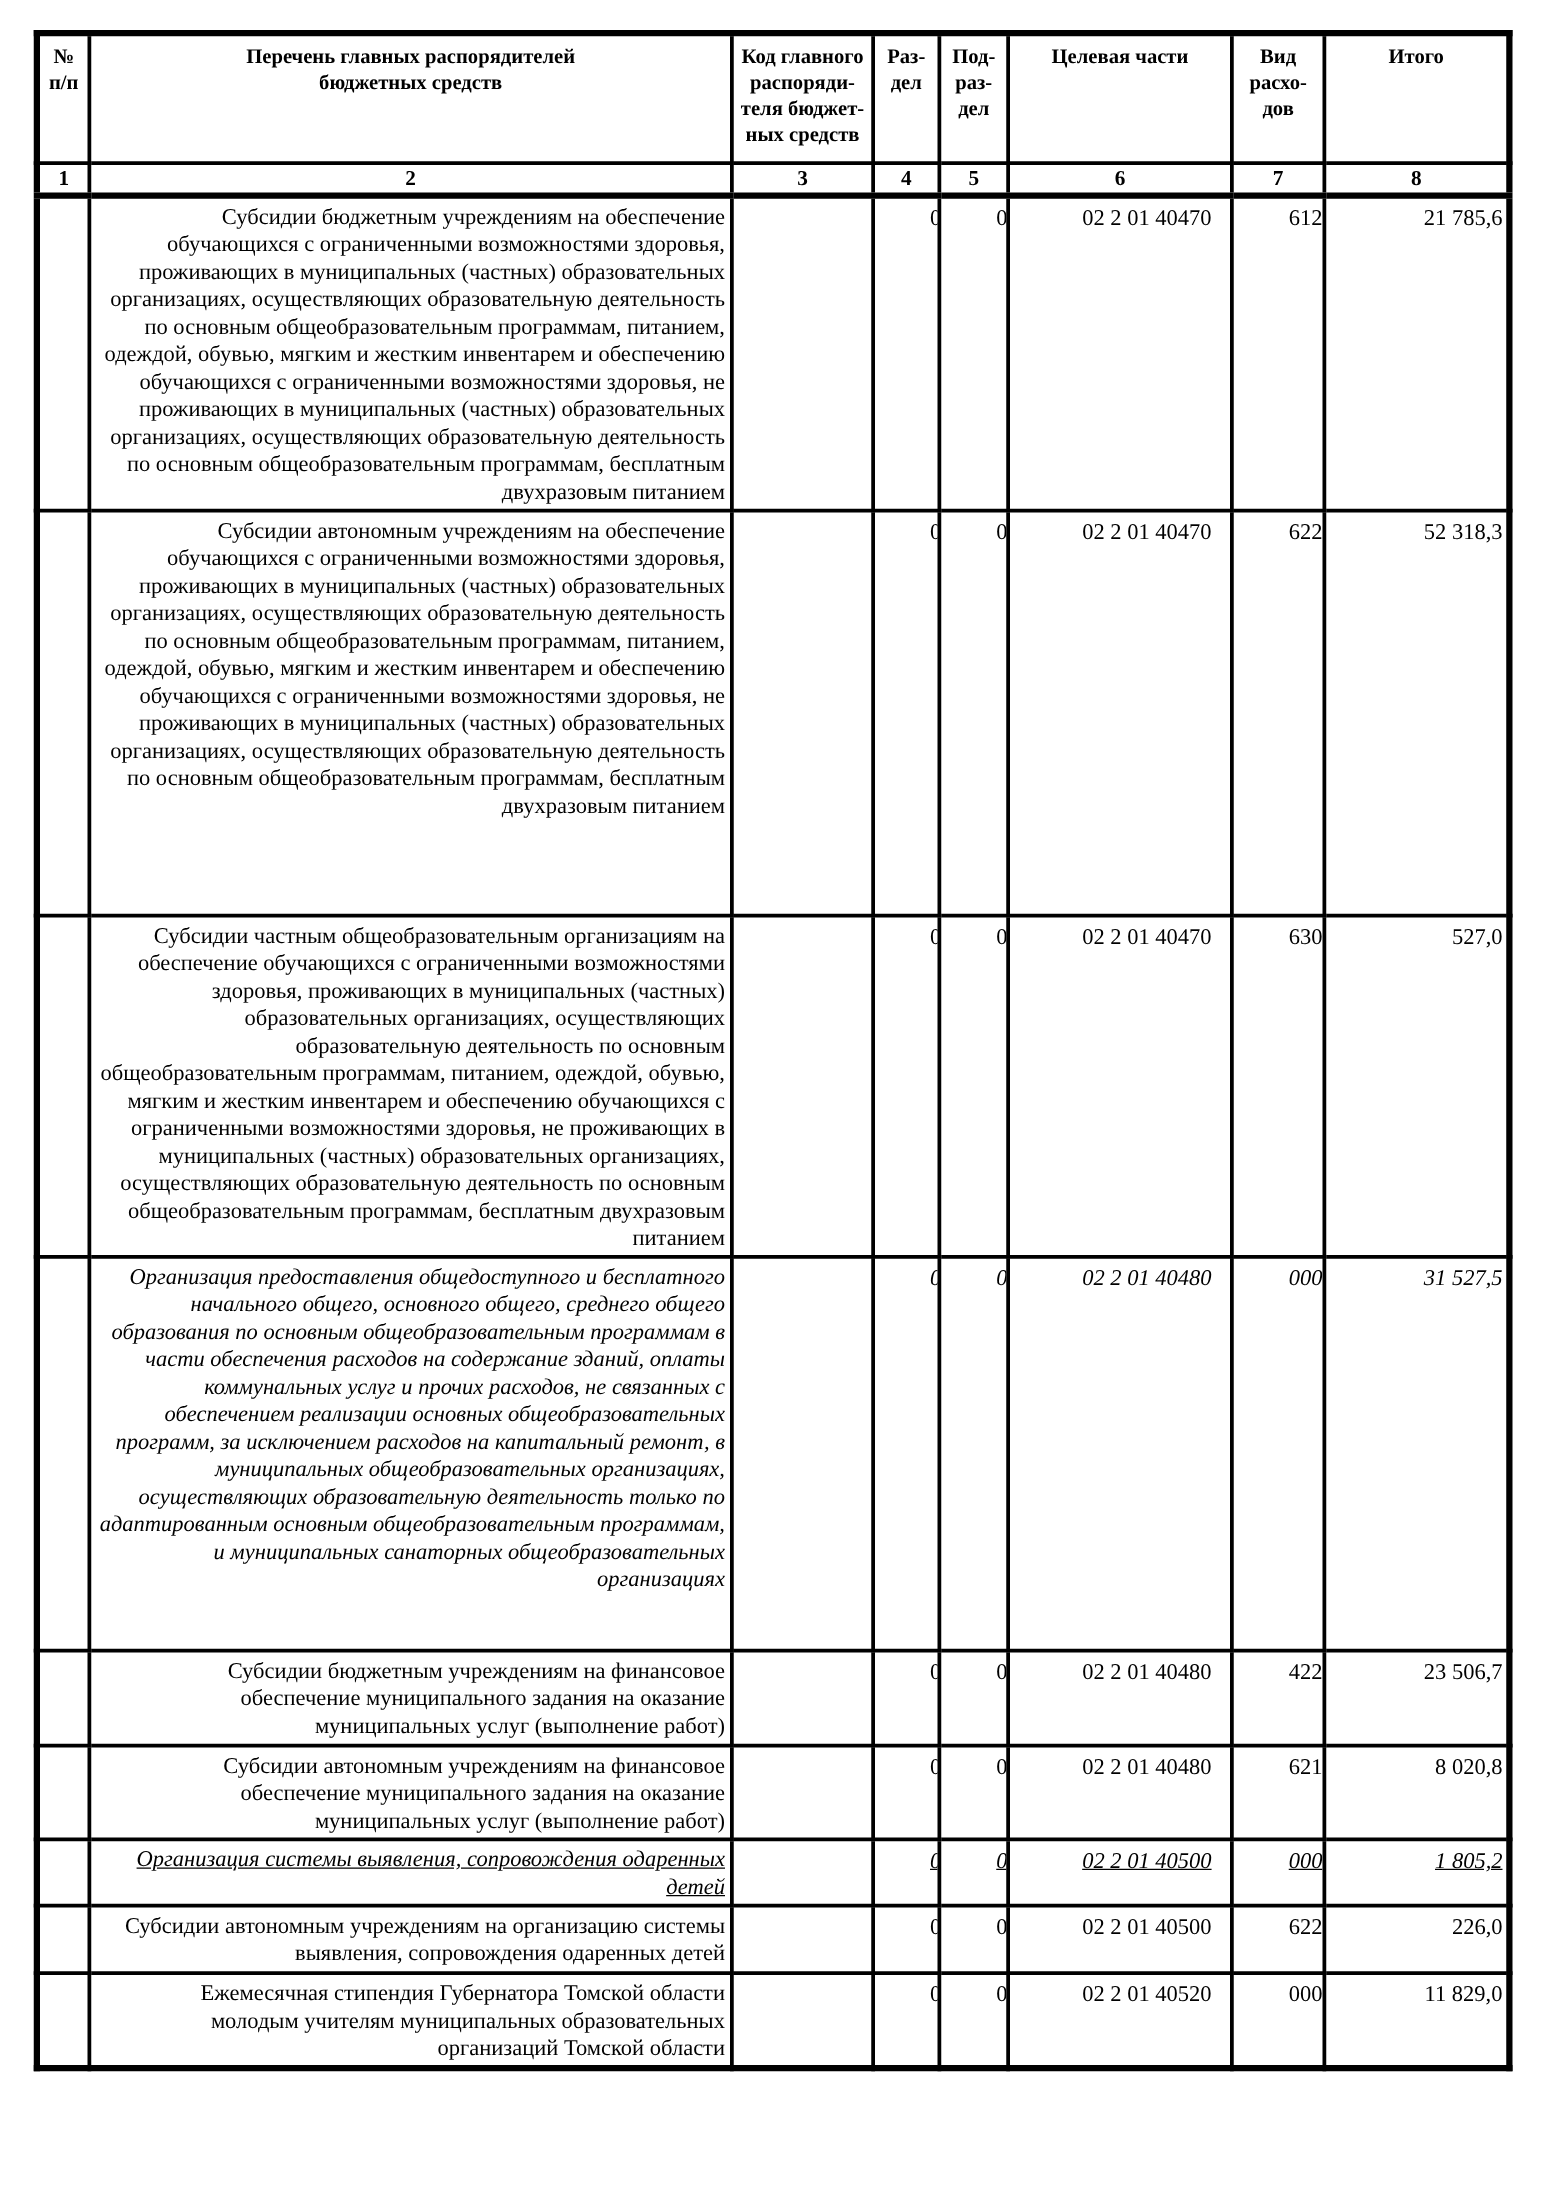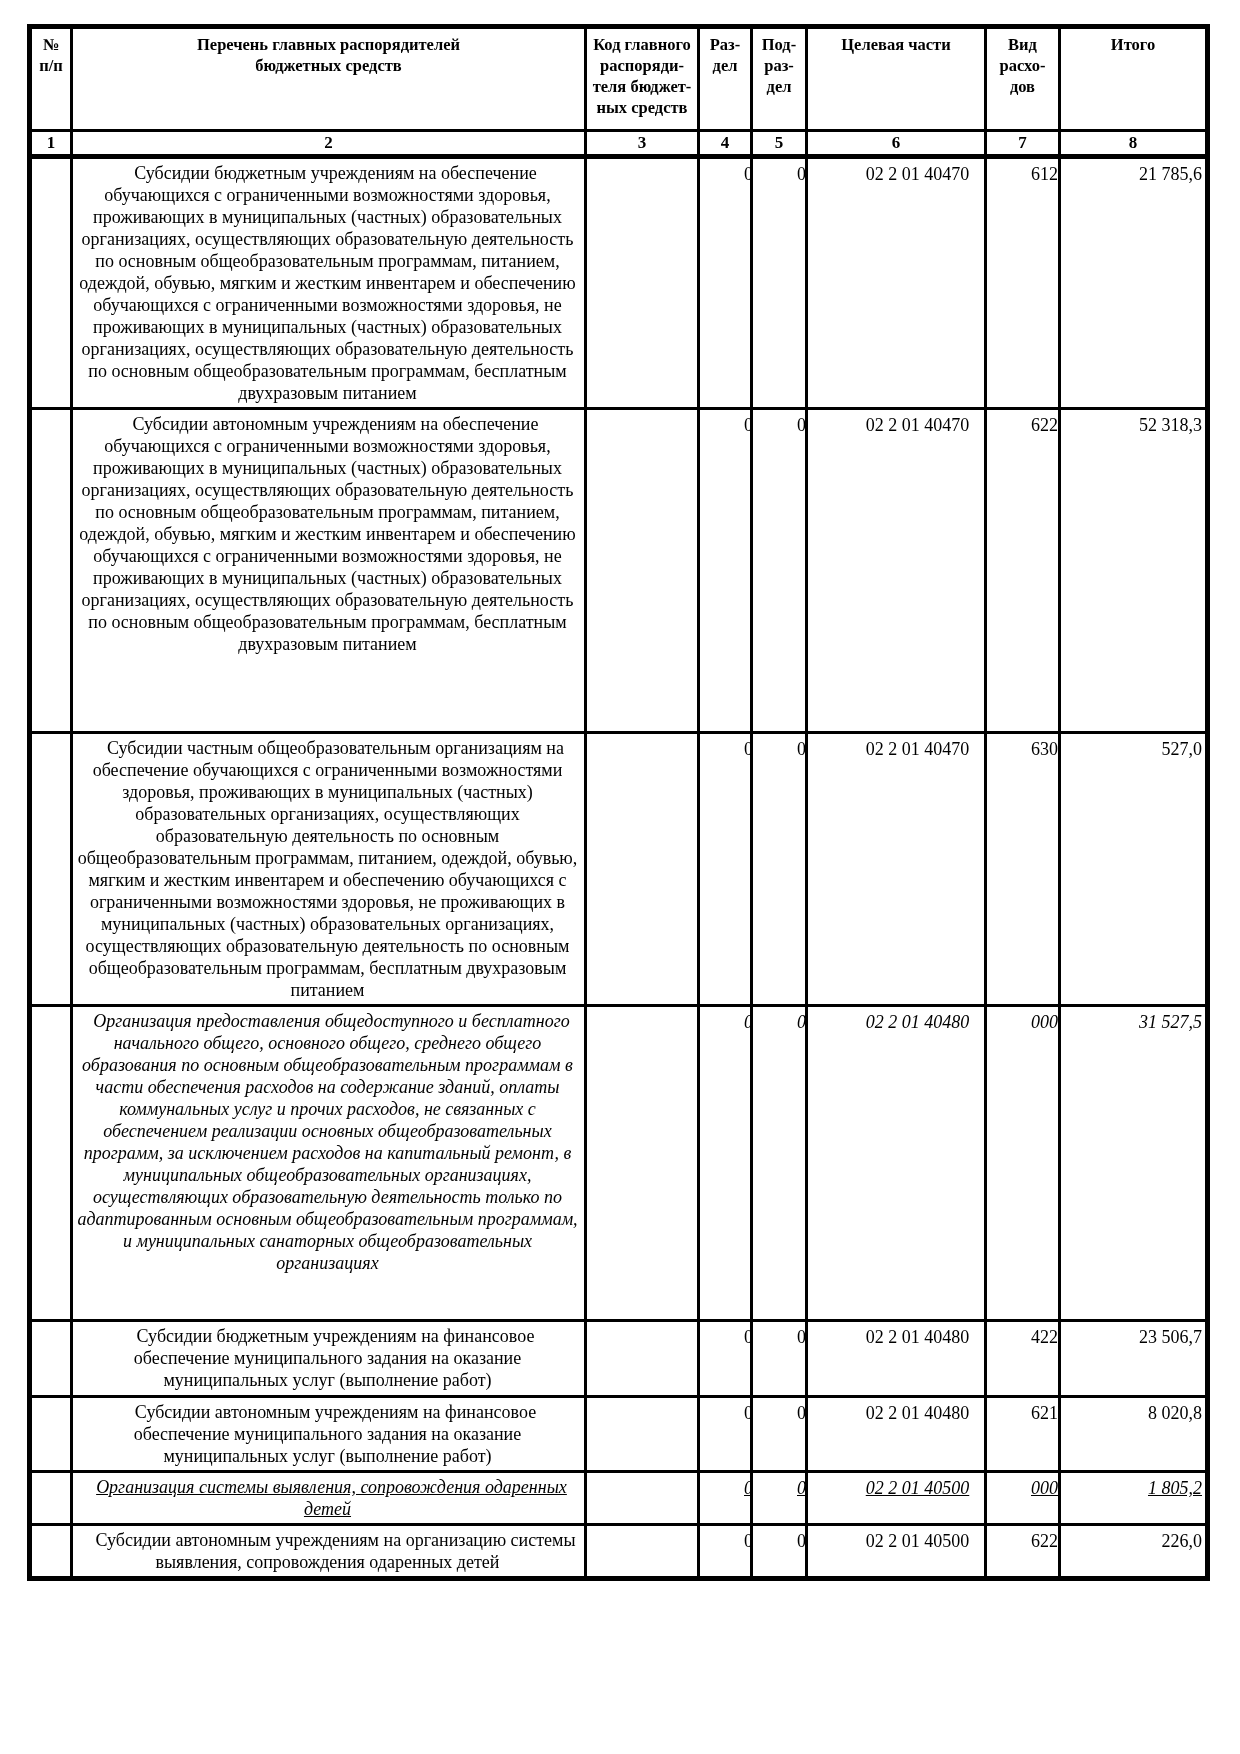--- a/index.html
+++ b/index.html
@@ -50,21 +50,21 @@
     font-size: 17px;
     line-height: 20px;
     text-align: center;
     padding: 1px 0 0 0;
     border-bottom: 5px solid #000;
   }
   
   tbody td.name {
     font-size: 18px;
     line-height: 22px;
-    text-align: center;
+    text-align: right;
     padding: 3px 4px 3px 2px;
     text-indent: 16px;
   }
   tbody td.val {
     font-size: 18px;
     line-height: 22px;
     text-align: center;
     padding-top: 4px;
     padding-left: 44px;
   }
@@ -219,15 +219,25 @@
         <td class="val"></td>
         <td class="name">Субсидии автономным учреждениям на организацию системы выявления, сопровождения одаренных детей</td>
         <td class="val"></td>
         <td class="val">07</td>
         <td class="val">02</td>
         <td class="val">02 2 01 40500</td>
         <td class="val">622</td>
         <td class="tot">226,0</td>
       </tr>
 
+      <tr class="r10">
+        <td class="val"></td>
+        <td class="name">Ежемесячная стипендия Губернатора Томской области молодым учителям муниципальных образовательных организаций Томской области</td>
+        <td class="val"></td>
+        <td class="val">07</td>
+        <td class="val">02</td>
+        <td class="val">02 2 01 40520</td>
+        <td class="val">000</td>
+        <td class="tot">11 829,0</td>
+      </tr>
     </tbody>
   </table>
 </div>
 
 </body></html>

